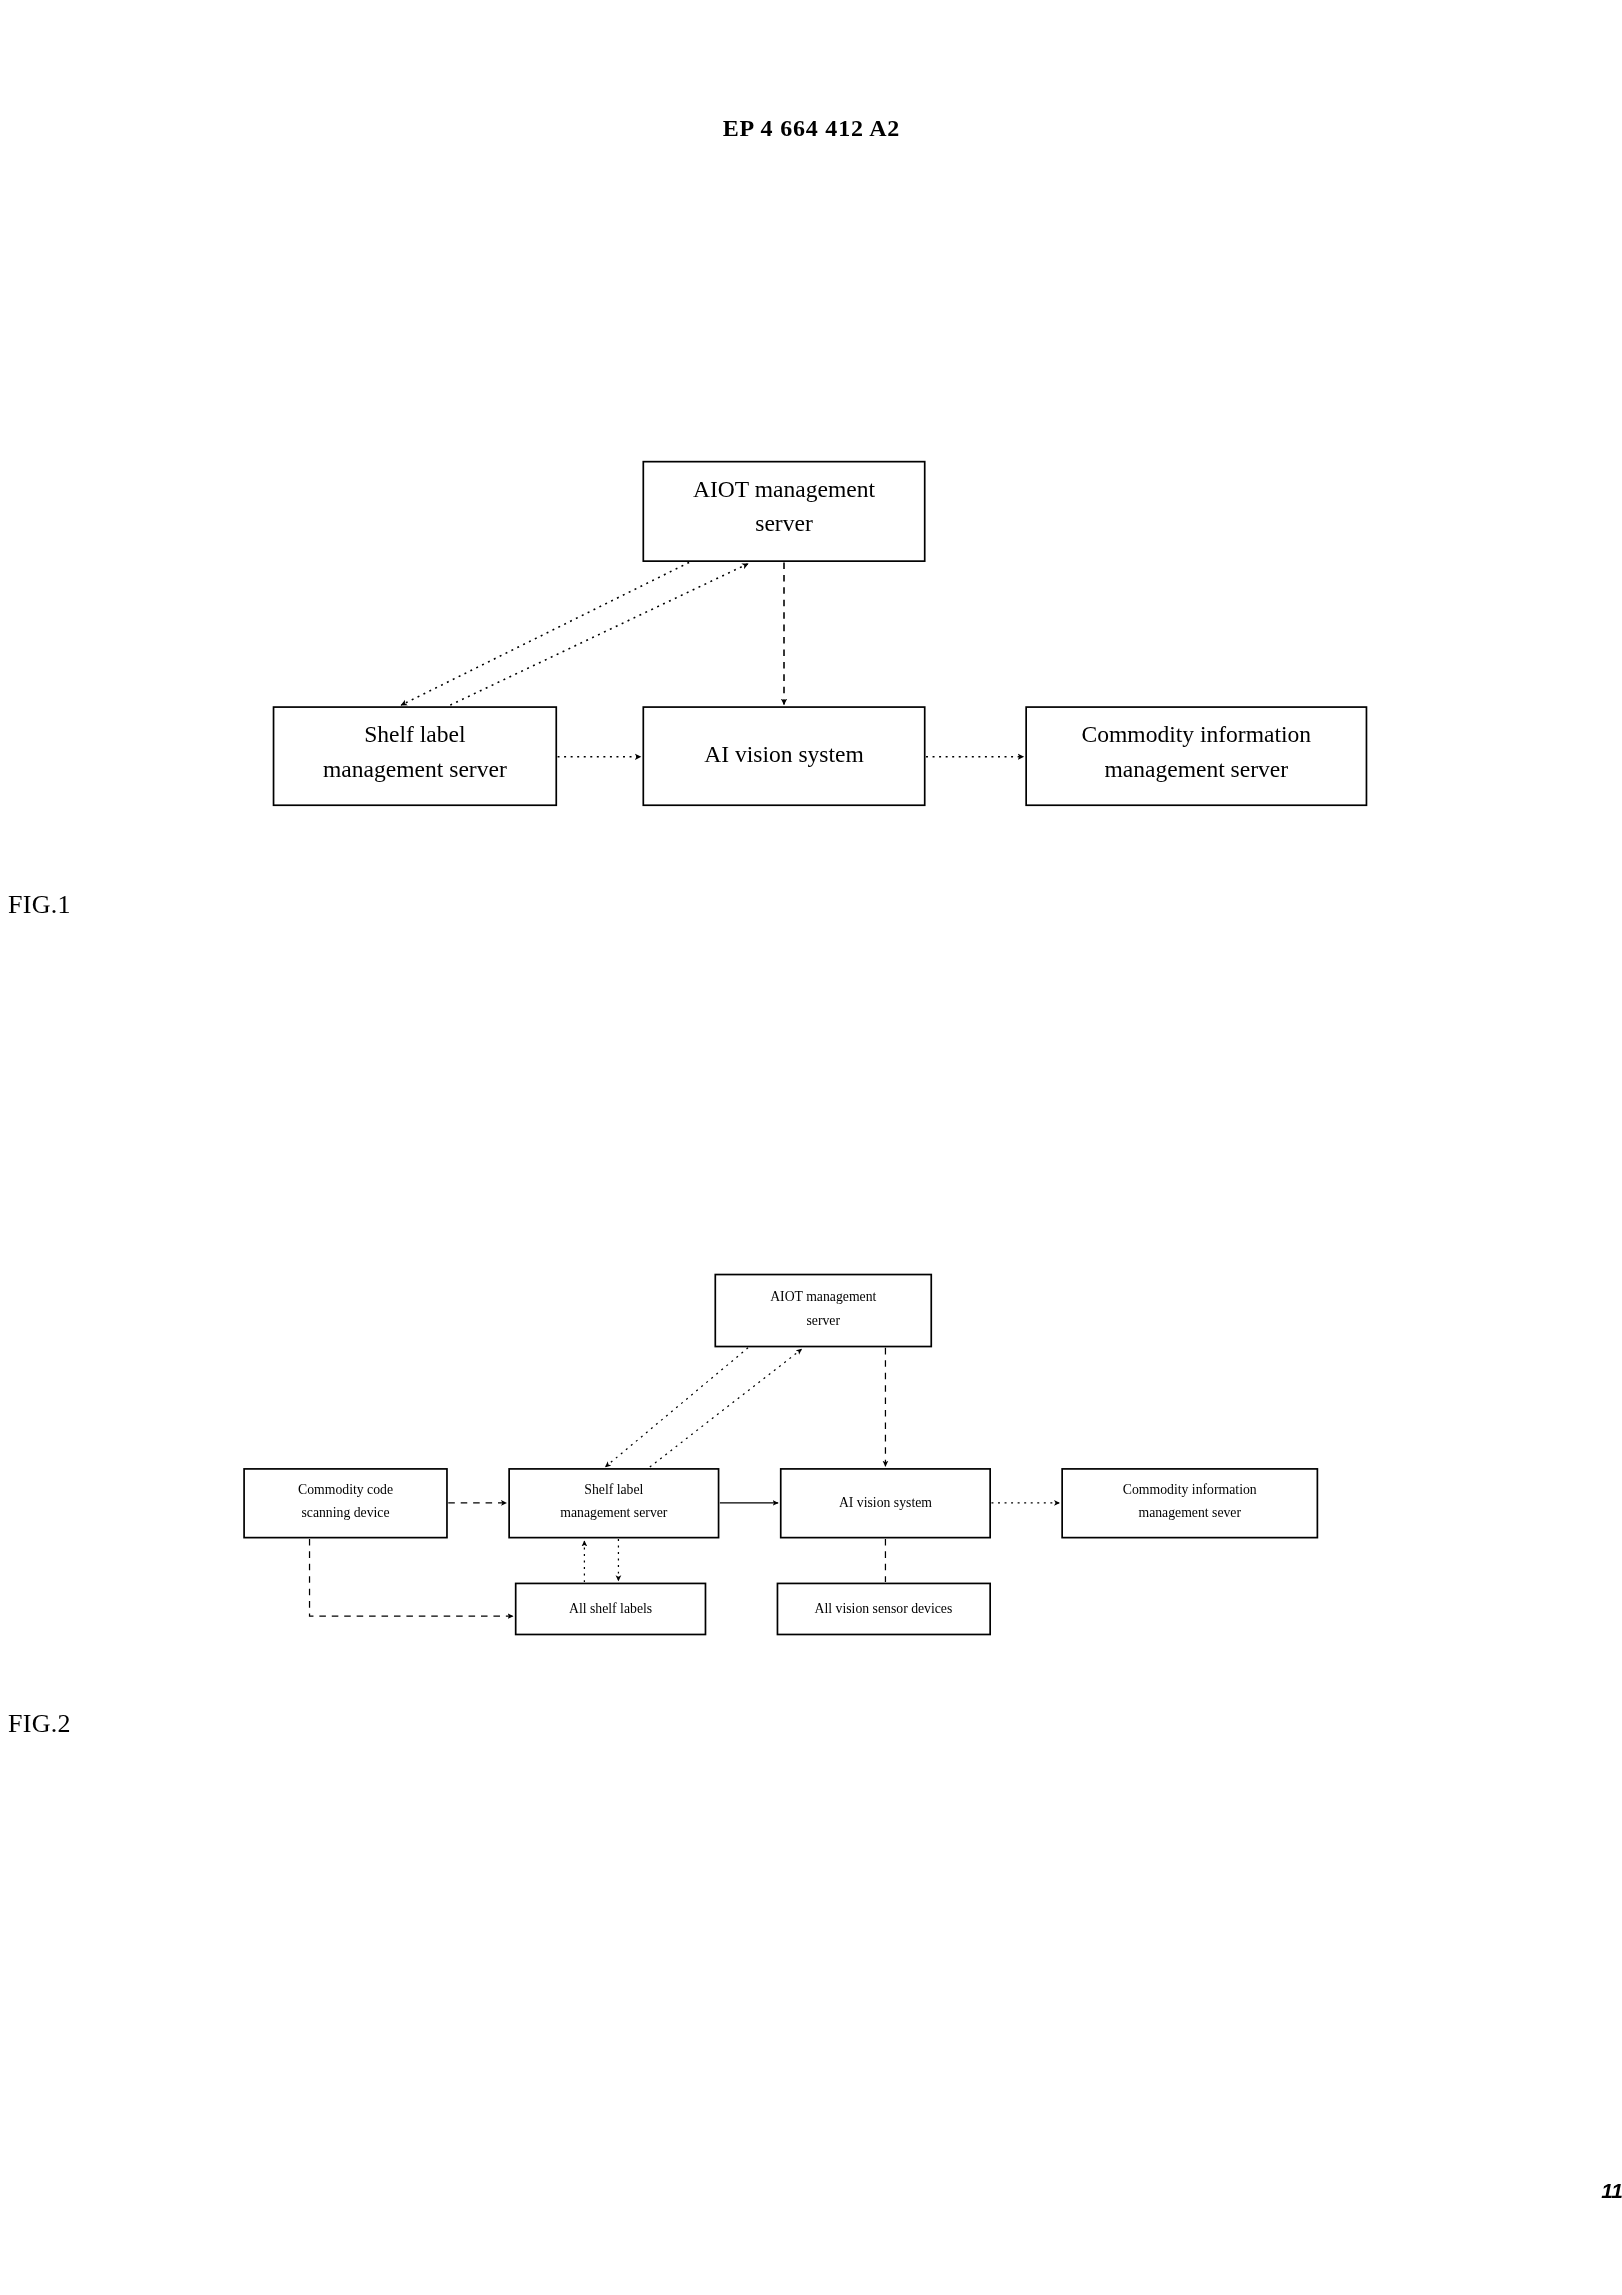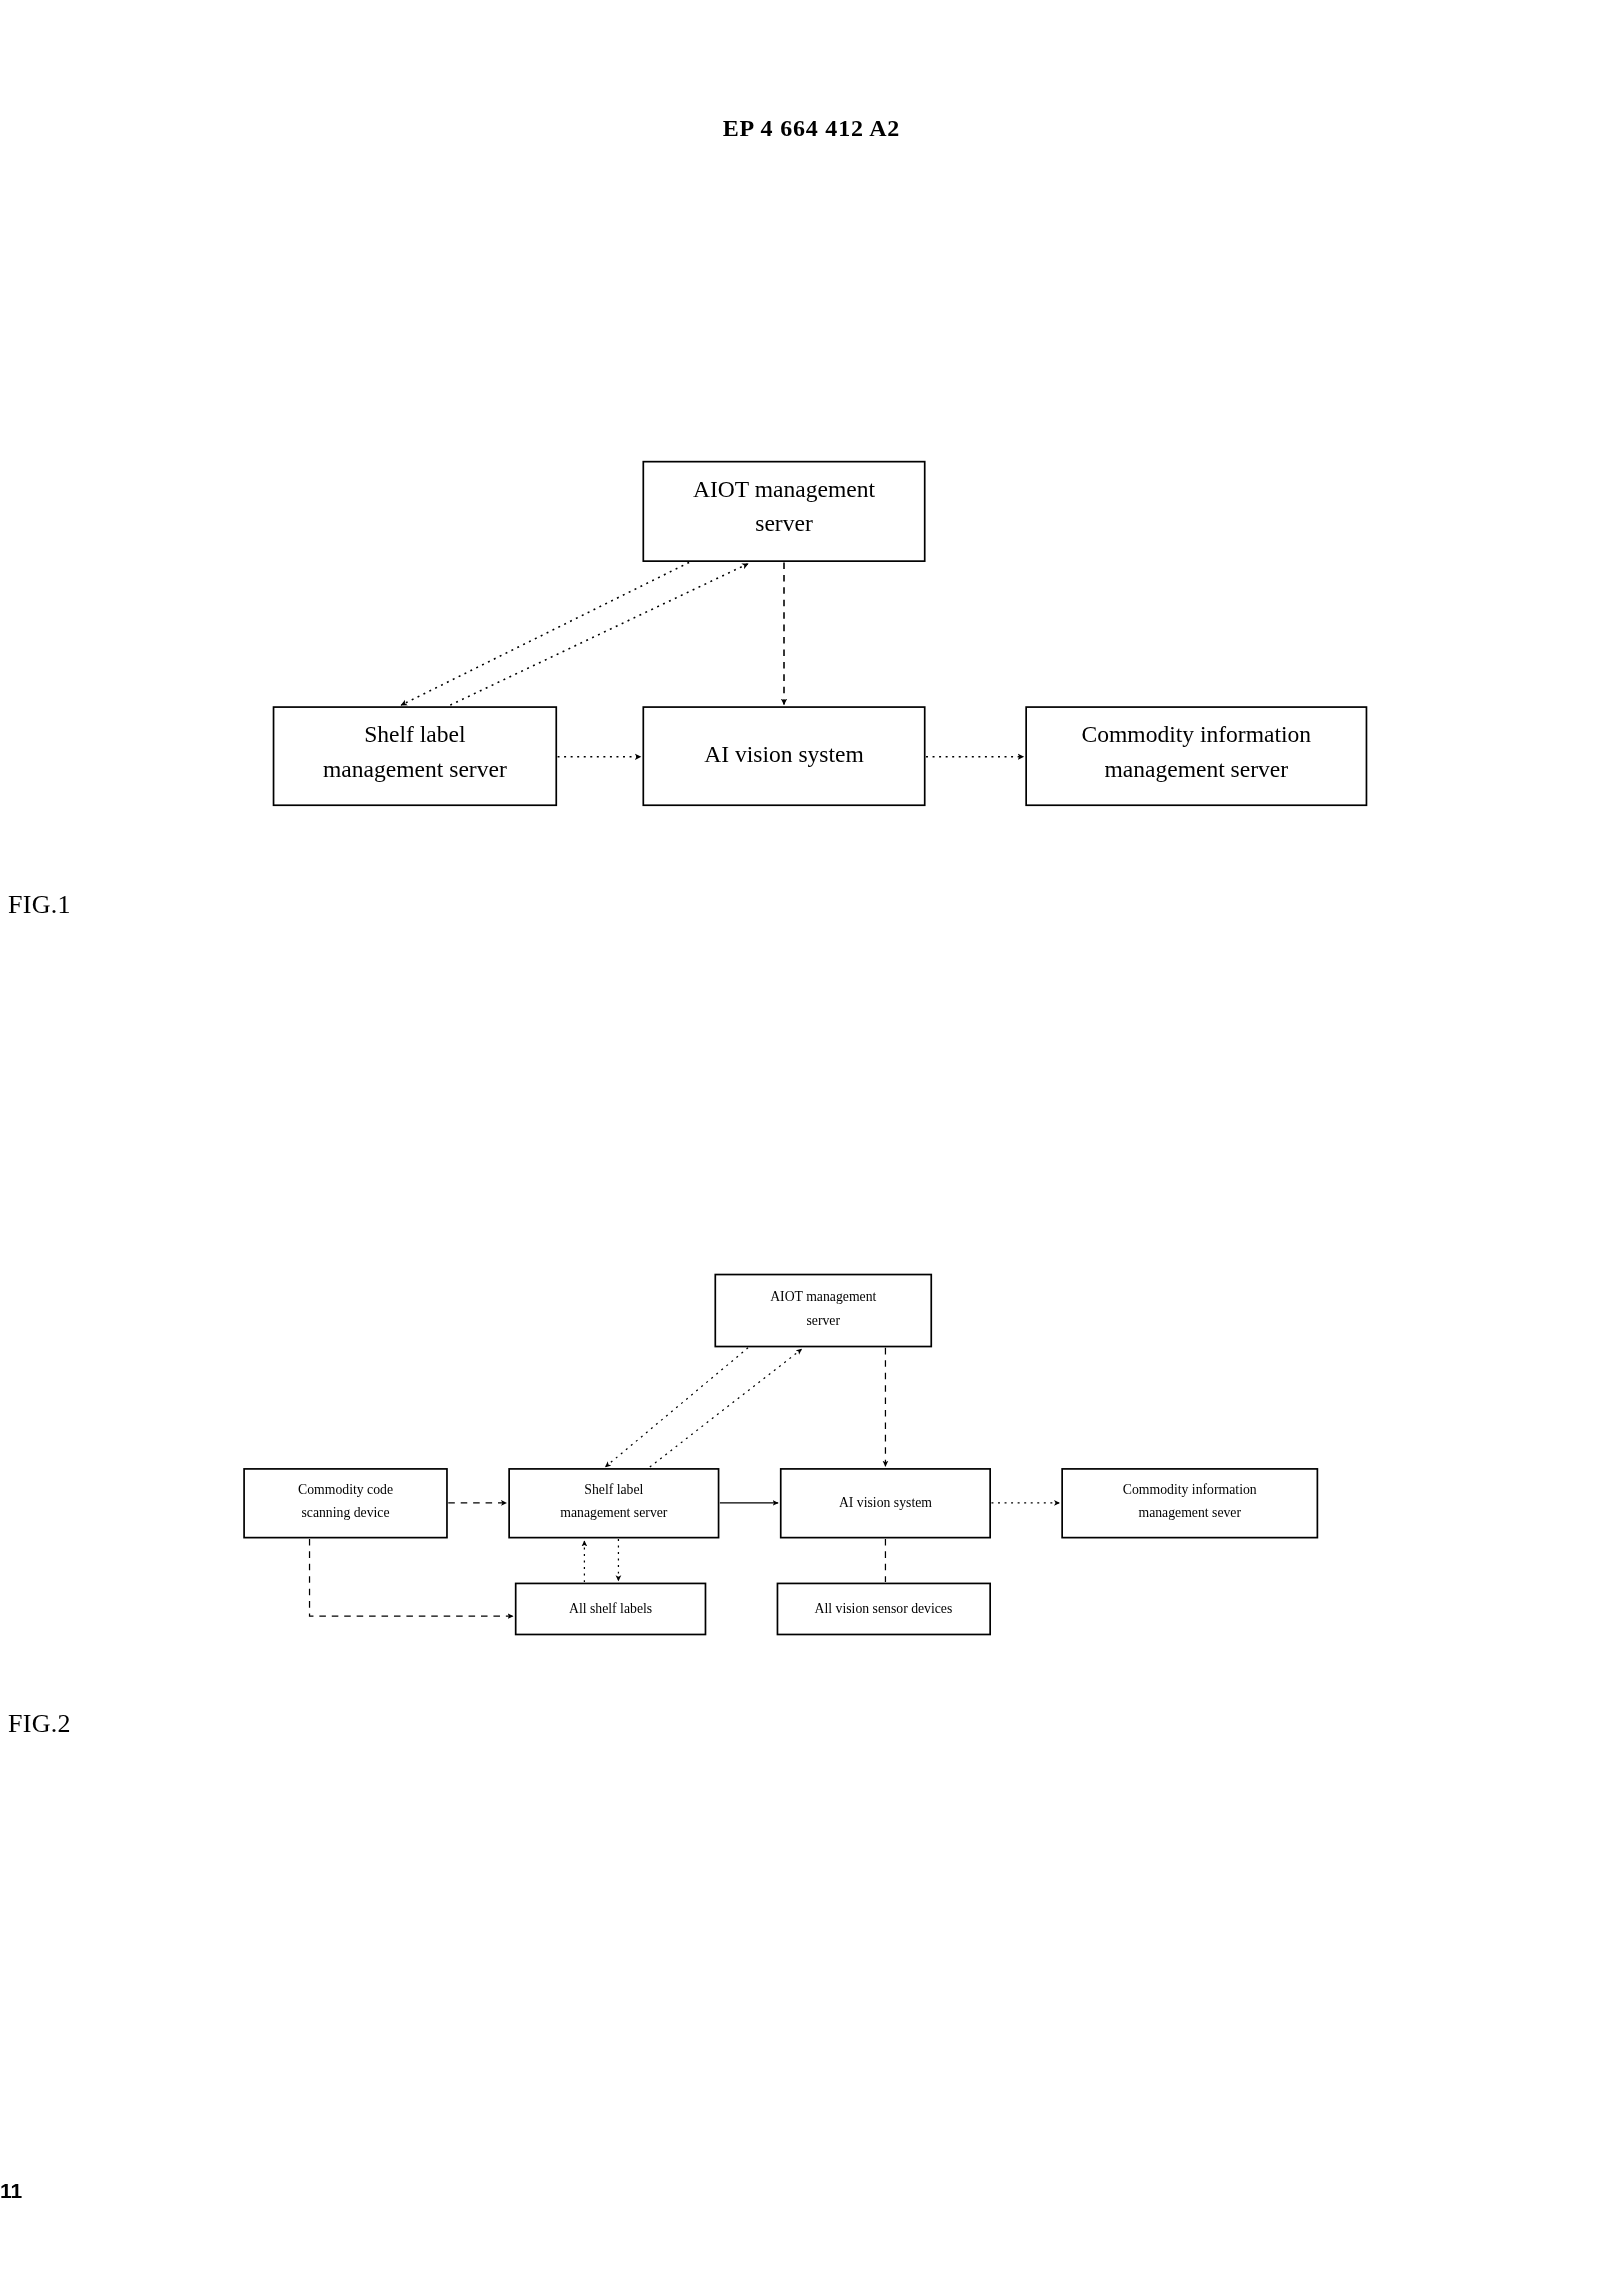--- a/index.html
+++ b/index.html
@@ -28,24 +28,25 @@
     font-size: 24px;
     letter-spacing: 0.8px;
   }
 
   
   .page-footer {
     position: absolute;
     top: 2179px;
     left: 0;
     width: 100%;
-    text-align: left;
+    text-align: right;
     font-family: "Liberation Sans", sans-serif;
     font-weight: bold;
     font-size: 21px;
+    font-style: italic;
   }
 
   
   .figure {
     position: absolute;
     left: 8px;
     width: 100%;
   }
   #figure-1 { top: 419px; }
   #figure-2 { top: 1243px; }

